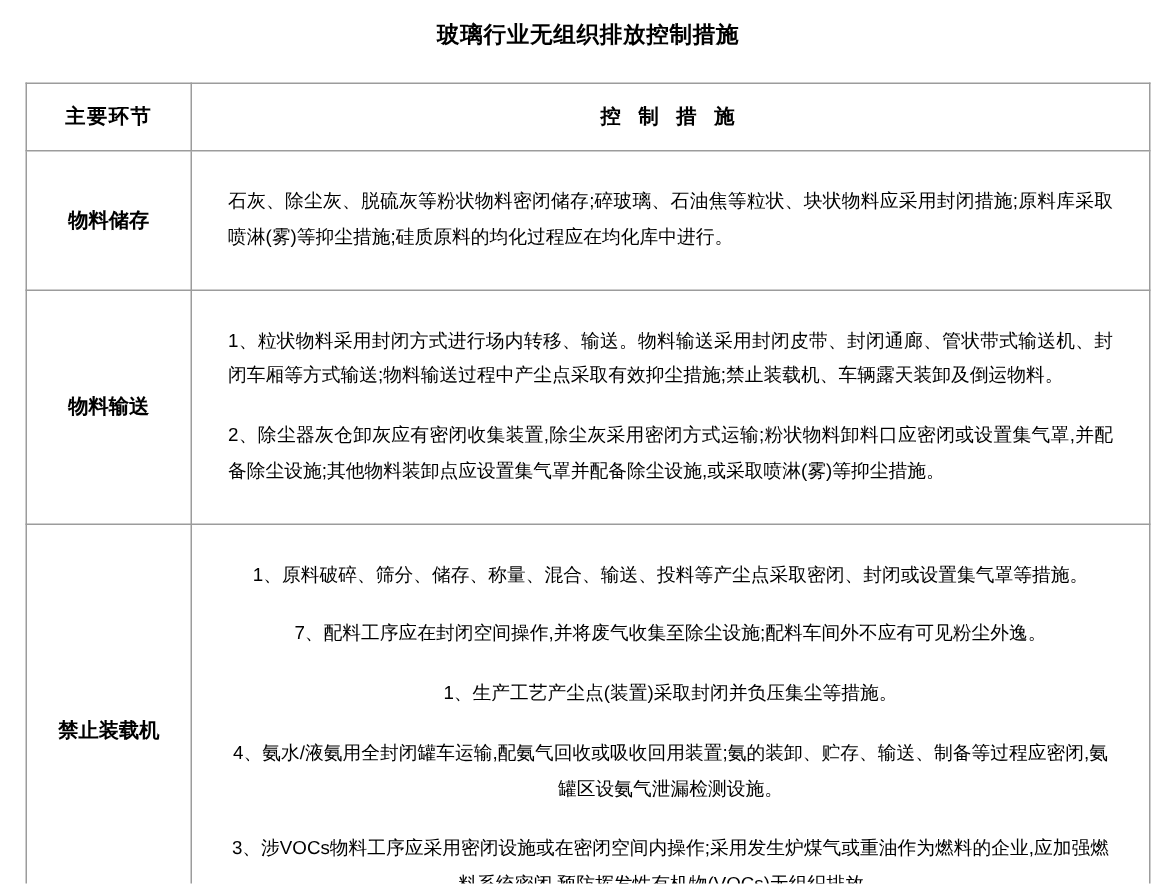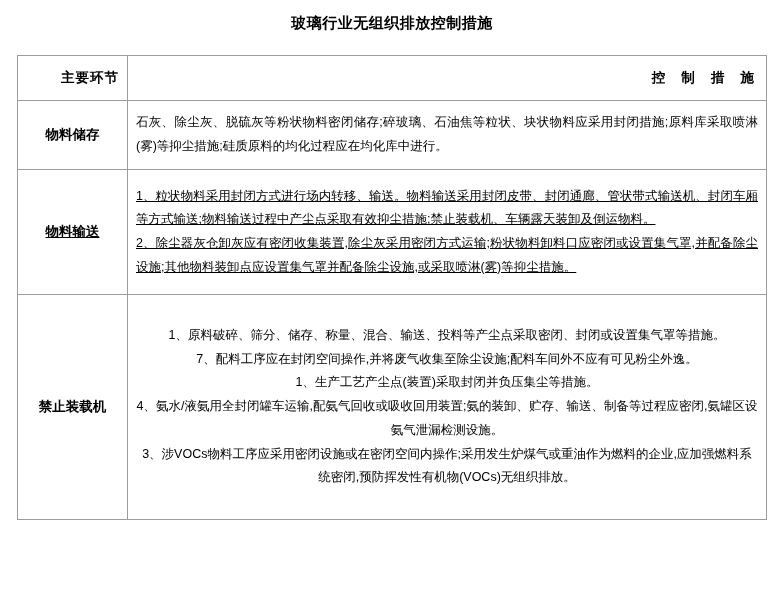--- a/index.html
+++ b/index.html
@@ -40,27 +40,26 @@
   table.ctrl-table td,
   table.ctrl-table th {
     border: 1px solid #9c9c9c;
     vertical-align: middle;
     padding: 6px 8px;
   }
   .col-stage {
     width: 110px;
   }
   th.head-cell {
-    text-align: right;
+    text-align: center;
     font-size: 13.5px;
     font-weight: bold;
     letter-spacing: 1px;
     height: 32px;
     padding: 5px 4px;
-    font-family: Liberation Mono, monospace;
   }
   th.head-cell.measures {
     letter-spacing: 4px;
   }
   td.stage-cell {
     text-align: center;
     font-size: 13.5px;
     font-weight: bold;
     line-height: 1.5;
     margin-top: 48px;
@@ -68,25 +67,25 @@
   td.content-cell {
     font-size: 12.5px;
     line-height: 1.9;
     text-align: justify;
     text-justify: inter-ideograph;
   }
   td.content-cell.centered {
     text-align: center;
   }
   td.content-cell p {
-    margin: 0;
+    margin: 16px;
     padding: 0;
   }
   .row-storage td { height: 56px; }
-  .row-transport td { height: 112px; text-decoration: underline; }
+  .row-transport td { height: 112px; }
   .row-process td { height: 212px; }
   .row-other td { height: 58px; }
 </style>
 </head>
 <body>
 
 <div class="page">
 
   <div class="doc-title">玻璃行业无组织排放控制措施</div>
 

